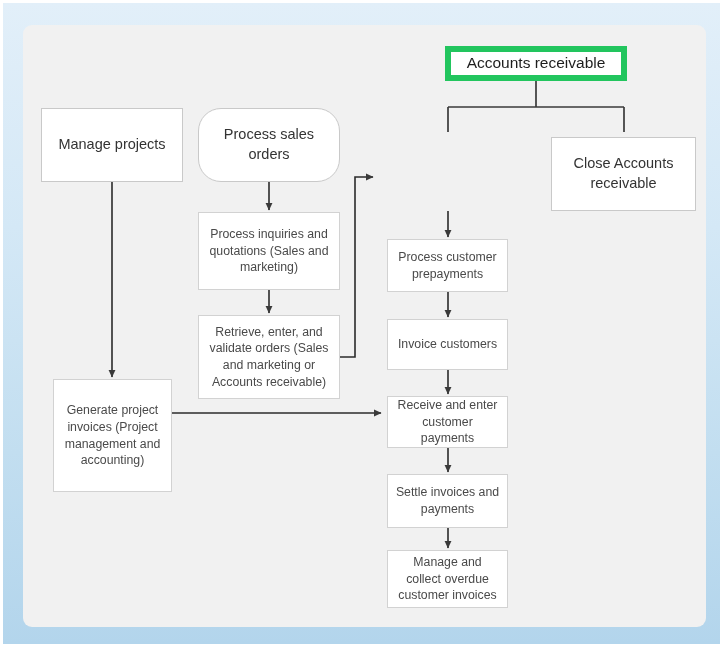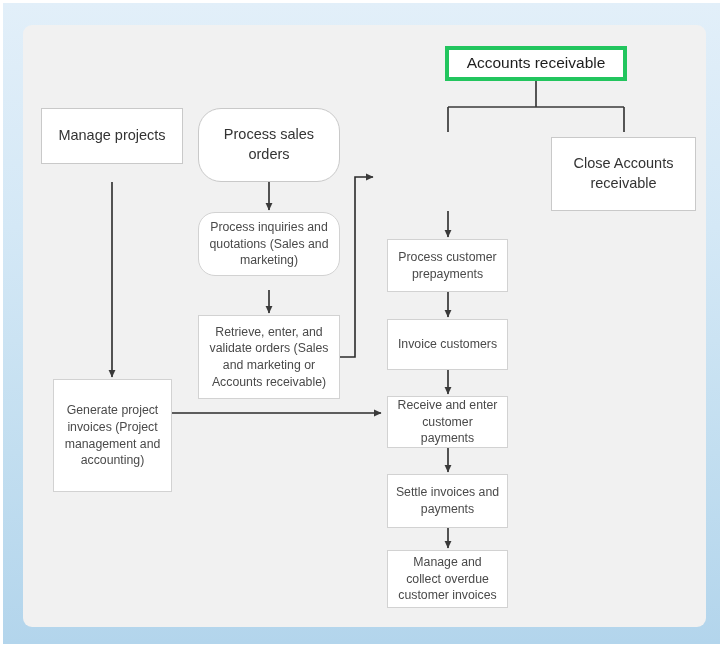--- a/index.html
+++ b/index.html
@@ -36,21 +36,21 @@
     border: 1px solid #d2d2d2;
     box-sizing: border-box;
     display: flex;
     align-items: center;
     justify-content: center;
     text-align: center;
     color: #404040;
     line-height: 1.35;
   }
   .node.level1 {
-    border: 4px solid #22c55e;
+    border: 6px solid #22c55e;
     color: #1d1d1d;
     font-size: 15.5px;
   }
   .node.level2 {
     border: 1px solid #c9c9c9;
     color: #333333;
     font-size: 14.5px;
   }
   .node.level3 {
     font-size: 12.3px;
@@ -107,34 +107,34 @@
 
       <path d="M 425 423 L 425 447" stroke="#2b2b2b" stroke-width="1.6" fill="none" marker-end="url(#arrowhead)"></path>
 
       <path d="M 425 500 L 425 523" stroke="#2b2b2b" stroke-width="1.6" fill="none" marker-end="url(#arrowhead)"></path>
     </svg>
 
     <div class="node level1" style="left:422px; top:21px; width:182px; height:35px;">
       <span>Accounts receivable</span>
     </div>
 
-    <div class="node level2" style="left:18px; top:83px; width:142px; height:56px;">
+    <div class="node level2" style="left:18px; top:83px; width:142px; height:74px;">
       <span>Manage projects</span>
     </div>
 
     <div class="node level2" style="left:175px; top:83px; width:142px; height:74px;border-radius:23px;">
       <span>Process sales orders</span>
     </div>
 
 
     <div class="node level2" style="left:528px; top:112px; width:145px; height:74px;">
       <span>Close Accounts receivable</span>
     </div>
 
-    <div class="node level3" style="left:175px; top:187px; width:142px; height:64px;border-radius:17px;">
+    <div class="node level3" style="left:175px; top:187px; width:142px; height:78px;">
       <span>Process inquiries and quotations (Sales and marketing)</span>
     </div>
 
     <div class="node level3" style="left:175px; top:290px; width:142px; height:84px;">
       <span>Retrieve, enter, and validate orders (Sales and marketing or Accounts receivable)</span>
     </div>
 
     <div class="node level3" style="left:30px; top:354px; width:119px; height:113px;">
       <span>Generate project invoices (Project management and accounting)</span>
     </div>

